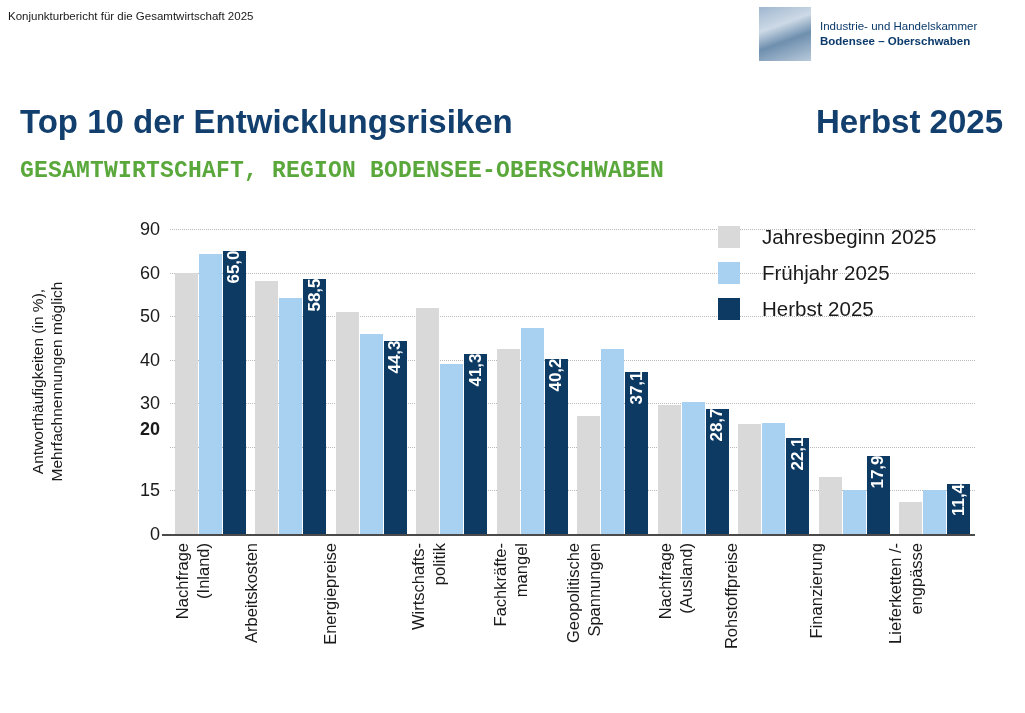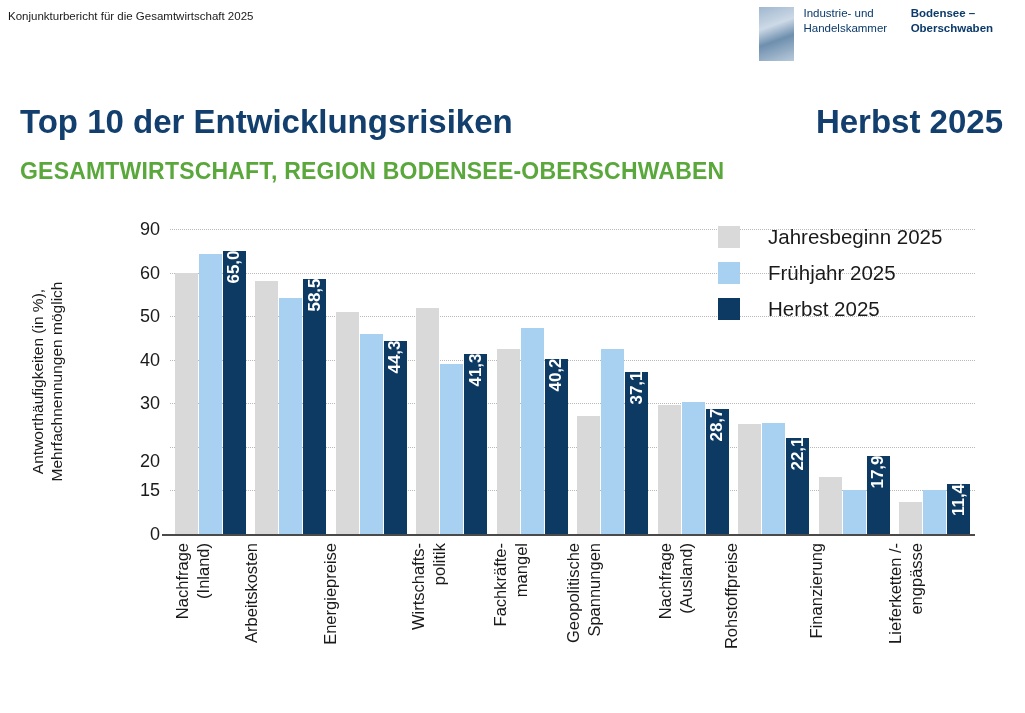--- a/index.html
+++ b/index.html
@@ -48,21 +48,21 @@
     font-size: 30px;
     font-weight: bold;
     letter-spacing: 1px;
     display: flex;
     align-items: center;
     justify-content: center;
   }
   #logo-text {
     padding-left: 8px;
     display: flex;
-    flex-direction: row;
+    flex-direction: column;
     justify-content: center;
     color: #0b3a6b;
     font-size: 11.5px;
     line-height: 15px;
   }
   #logo-text .line2 { font-weight: bold; }
 
   
   #title-main {
     position: absolute;
@@ -81,20 +81,21 @@
     color: #123f6d;
   }
   #subtitle {
     position: absolute;
     left: 20px;
     top: 158px;
     font-size: 23px;
     font-weight: bold;
     color: #5aa83c;
     letter-spacing: 0.2px;
+    font-family: Liberation Mono, monospace;
   }
 
   
   #chart {
     position: absolute;
     left: 0;
     top: 215px;
     width: 1025px;
     height: 498px;
   }
@@ -197,21 +198,21 @@
     position: absolute;
     left: 718px;
     top: 10px;
     display: flex;
     flex-direction: column;
     gap: 12px;
   }
   .legend-item {
     display: flex;
     align-items: center;
-    gap: 28px;
+    gap: 22px;
   }
   .legend-swatch {
     width: 22px;
     height: 22px;
     flex: none;
   }
   .legend-label {
     font-size: 20.5px;
     color: #1a1a1a;
     white-space: nowrap;
@@ -249,21 +250,21 @@
         <div class="gridline" style="top: 217.857px;"></div>
         <div class="gridline" style="top: 174.286px;"></div>
         <div class="gridline" style="top: 130.714px;"></div>
         <div class="gridline" style="top: 87.1429px;"></div>
         <div class="gridline" style="top: 43.5714px;"></div>
         <div class="gridline" style="top: 0px;"></div>
       </div>
     <div id="yticks">
         <div class="ytick" style="top: 305px;">0</div>
         <div class="ytick" style="top: 261.429px;">15</div>
-        <div class="ytick" style="top: 232px;">20</div>
+        <div class="ytick" style="top: 200px; font-weight: bold;">20</div>
         <div class="ytick" style="top: 174.286px;">30</div>
         <div class="ytick" style="top: 130.714px;">40</div>
         <div class="ytick" style="top: 87.1429px;">50</div>
         <div class="ytick" style="top: 43.5714px;">60</div>
         <div class="ytick" style="top: 0px;">90</div>
       </div>
     <div id="axis-line"></div>
     <div id="groups">
         <div class="group" style="left: 0px; width: 80.5px;">
           <div class="bars">

